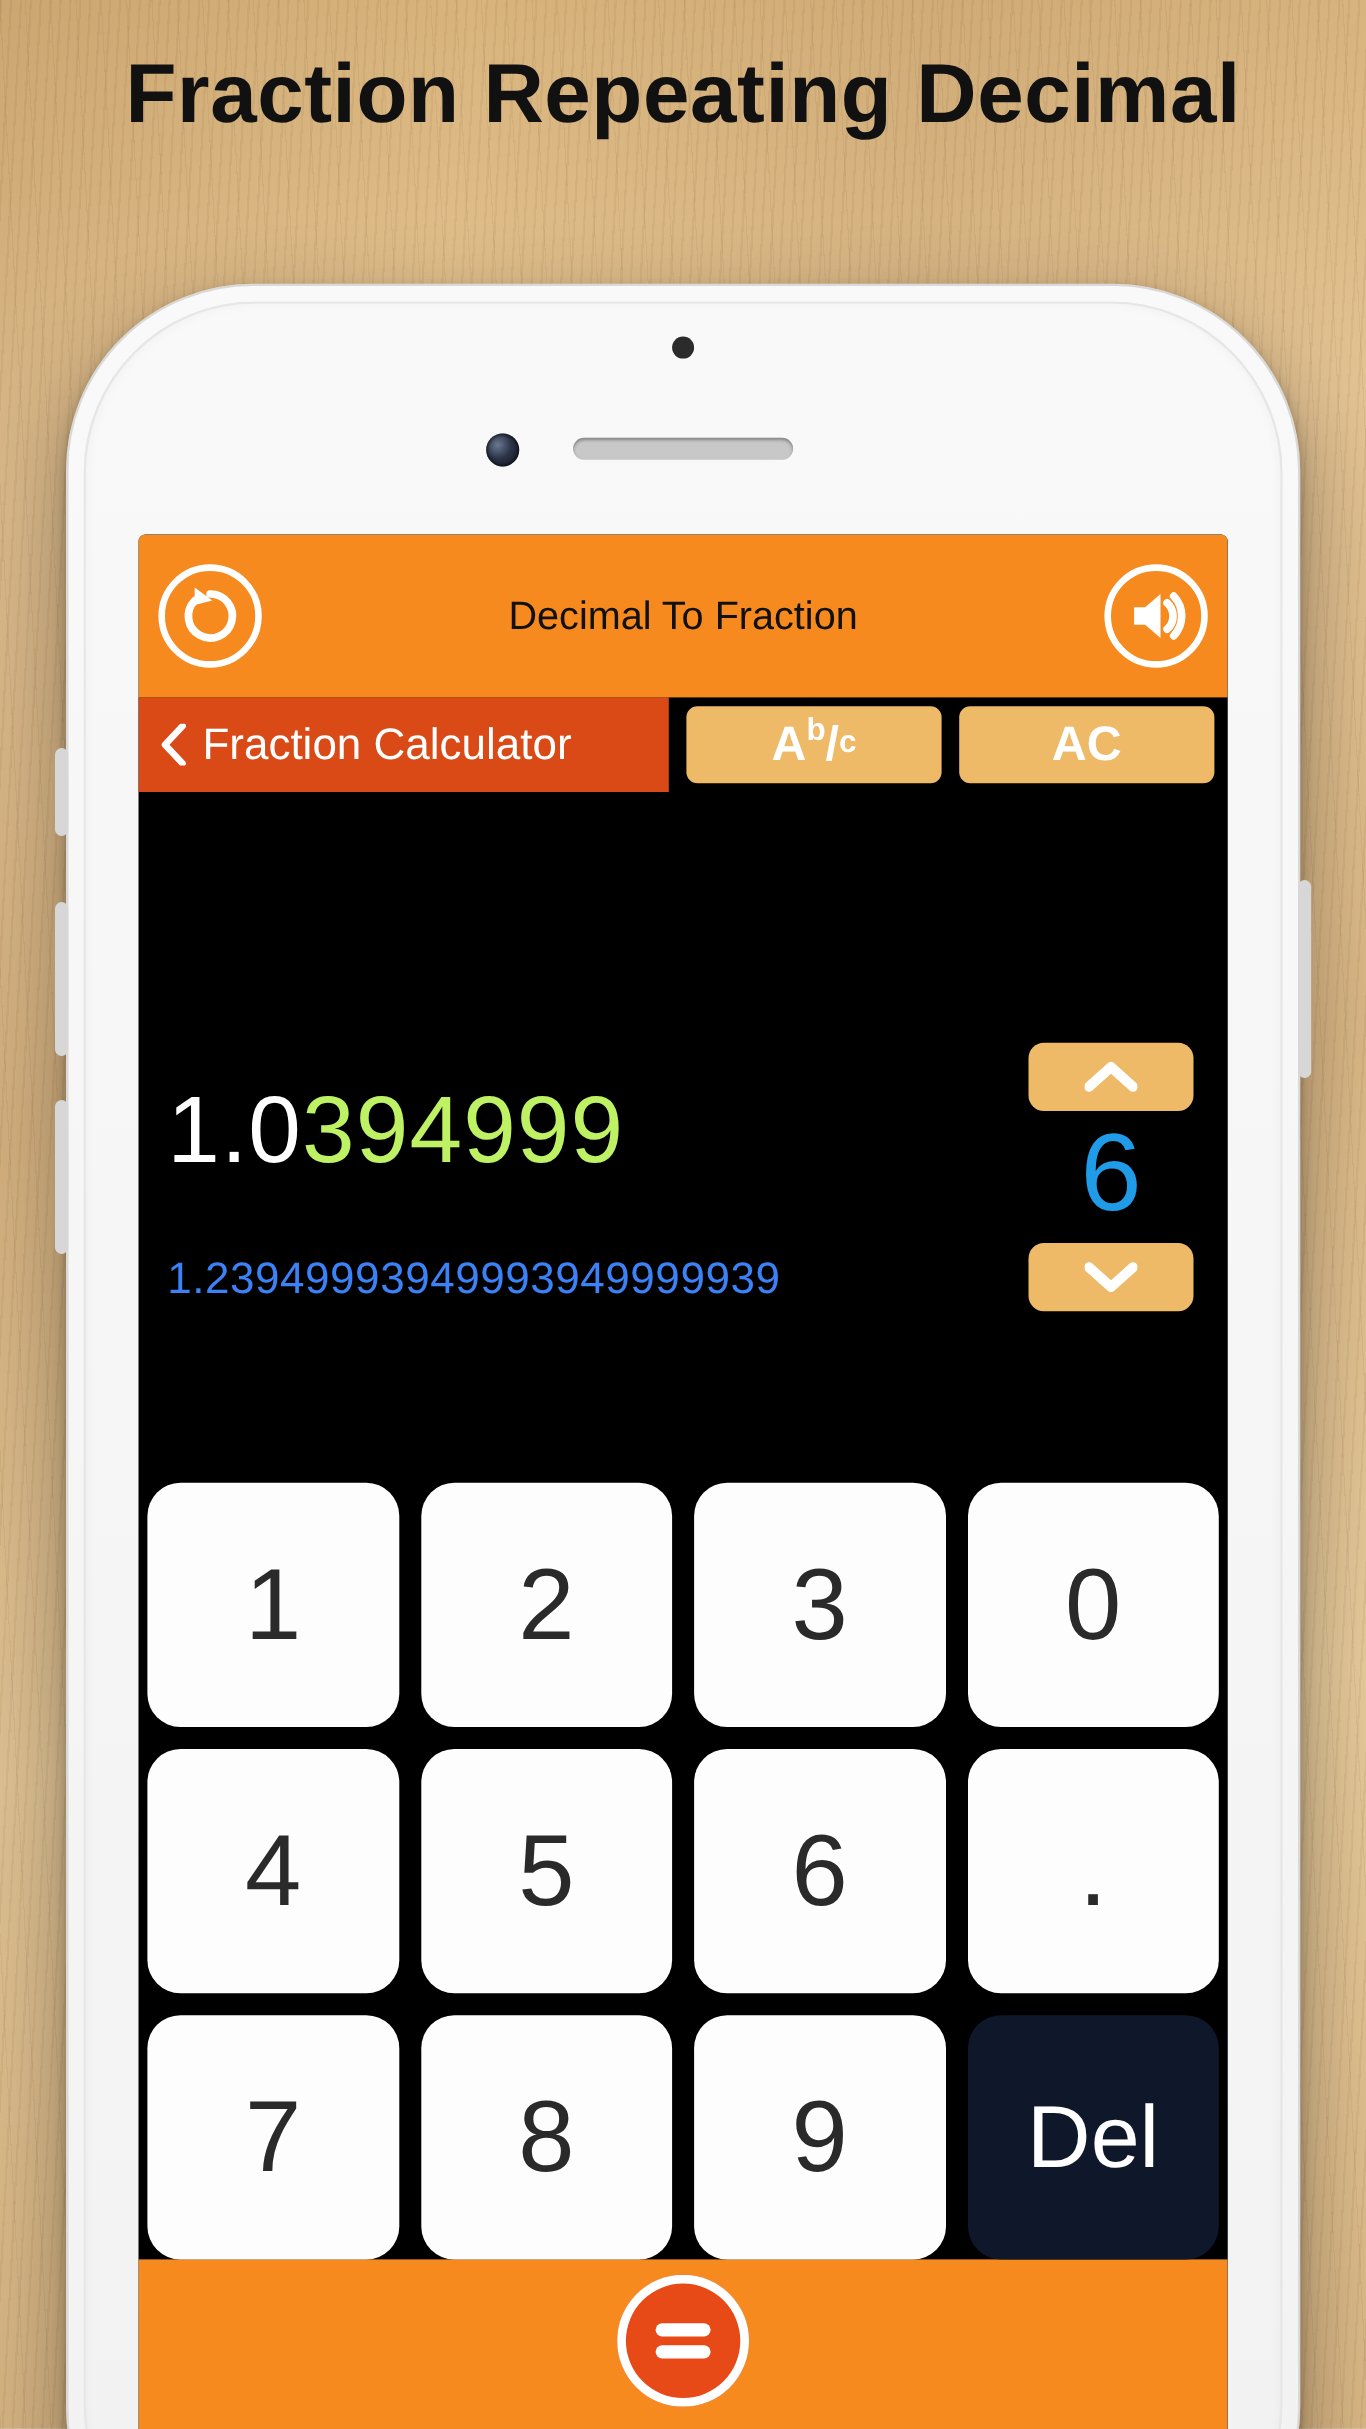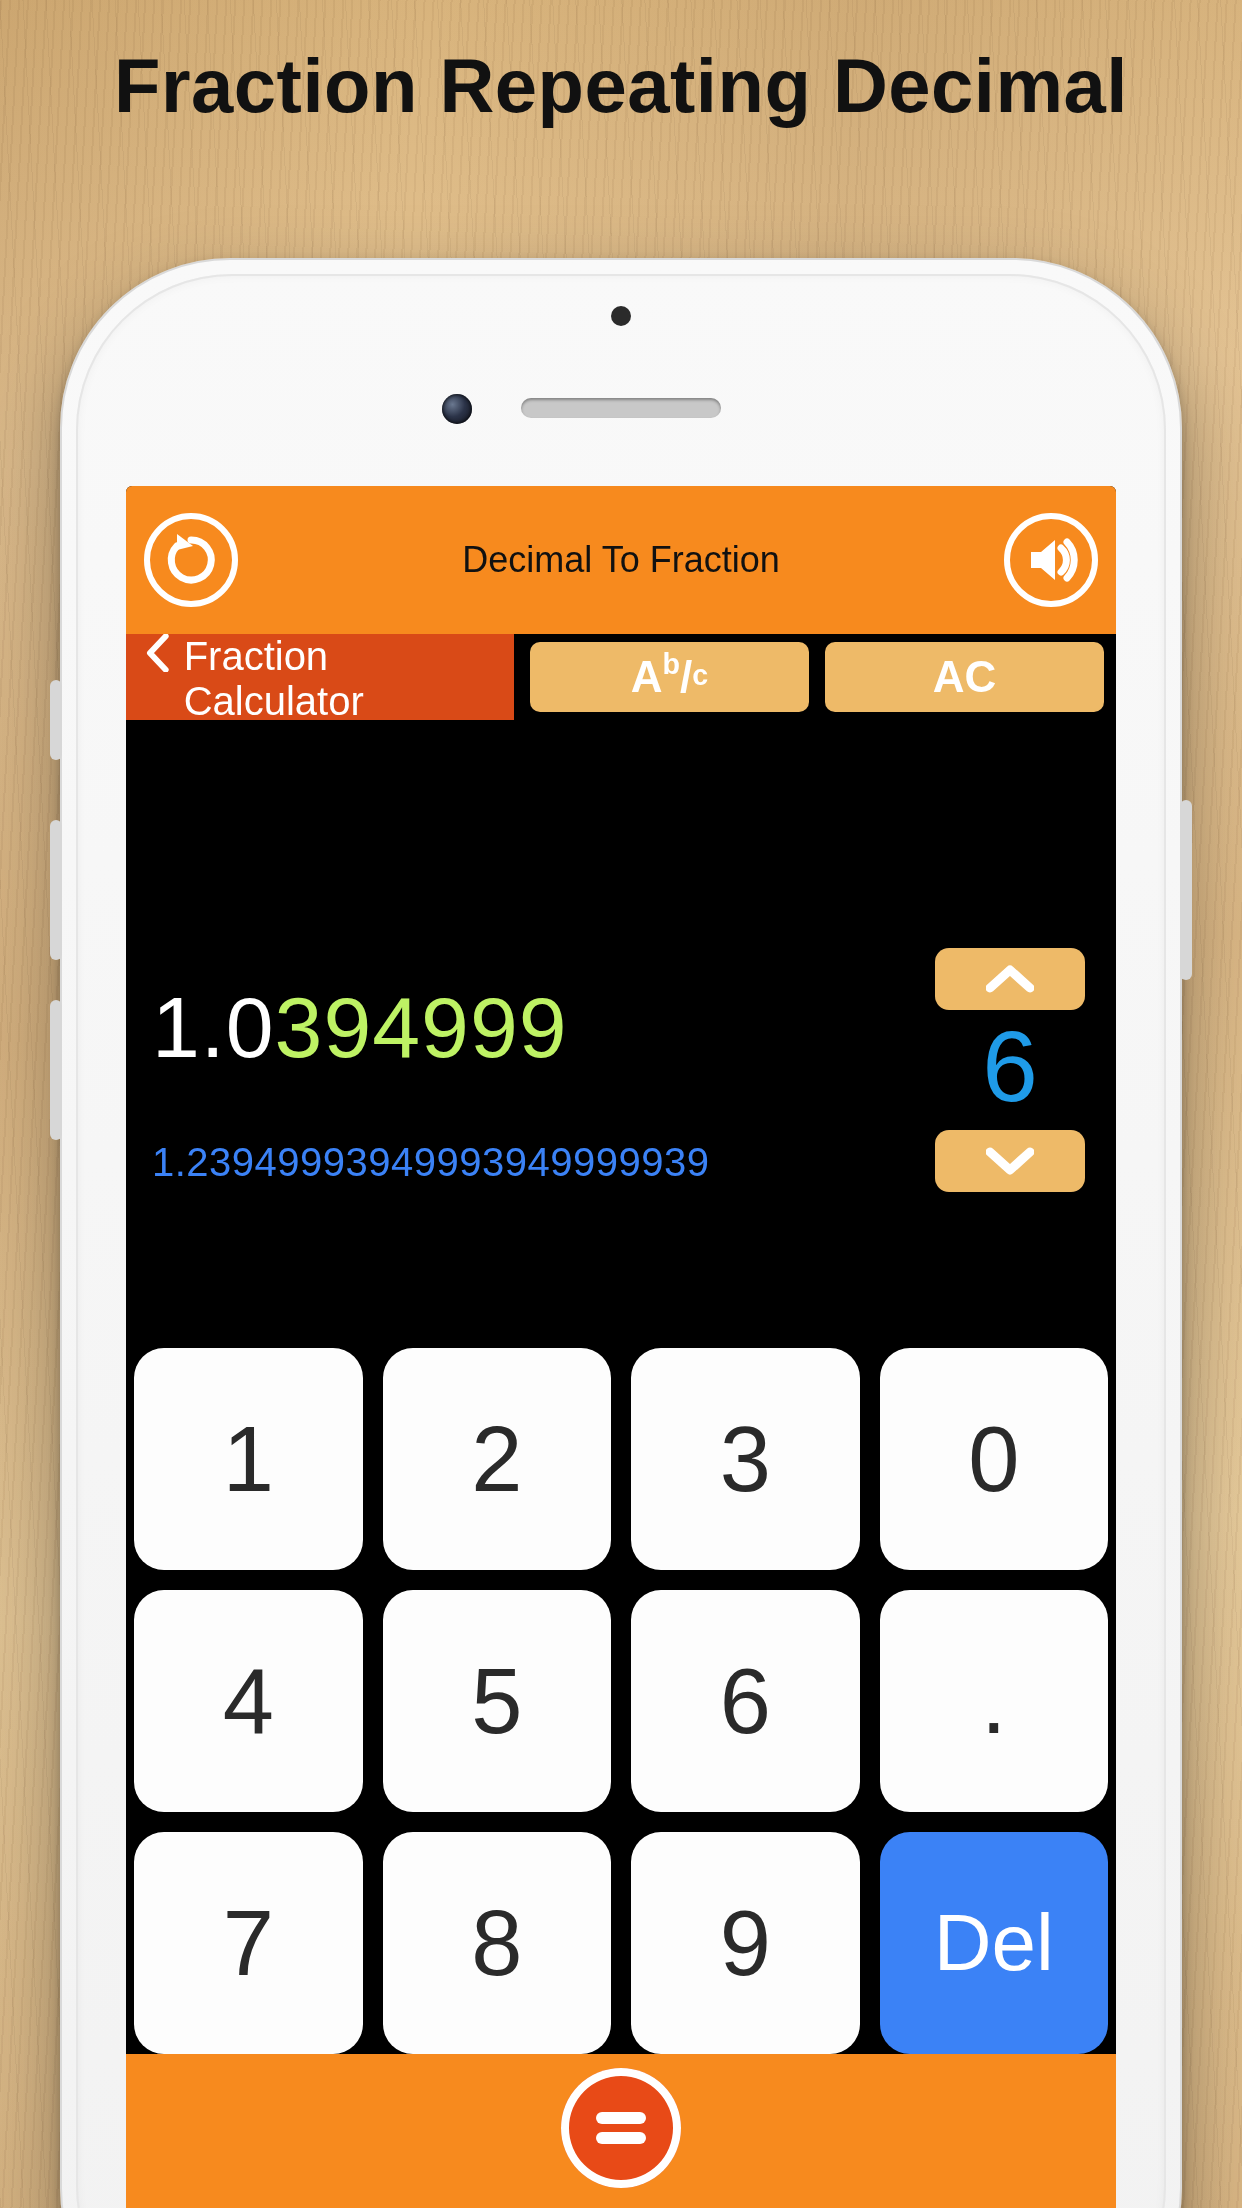--- a/index.html
+++ b/index.html
@@ -85,22 +85,22 @@
   }
   .round-btn.left { left:18px; }
   .round-btn.right { right:18px; }
 
   
   .row2 {
     height:86px; background:#000; display:flex; align-items:stretch; gap:16px;
     padding-right:12px;
   }
   .back-btn {
-    flex: 0 0 auto; width:388px; background:#d94a17; color:#fff;
-    display:flex; justify-content:flex-start;
+    flex: 0 0 auto; width:482px; background:#d94a17; color:#fff;
+    display:flex; align-items:center; justify-content:flex-start;
     padding-left:20px; font-size:40px; gap:14px; cursor:pointer;
   }
   .pill {
     flex:1; margin:8px 0; border-radius:10px; background:#eeba68;
     display:flex; align-items:center; justify-content:center;
     color:#fff; font-size:44px; font-weight:600; cursor:pointer;
   }
   .pill sup { font-size:0.65em; position:relative; top:-0.45em; }
   .pill sub { font-size:0.65em; position:relative; top:-0.05em; }
 
@@ -134,21 +134,21 @@
   .keypad {
     background:#000; padding:8px 8px 0 8px;
     display:grid; grid-template-columns: repeat(4,1fr);
     grid-auto-rows: 222px; gap:20px;
   }
   .key {
     background:#fdfdfd; color:#2a2a2a; border-radius:30px;
     display:flex; align-items:center; justify-content:center;
     font-size:92px; cursor:pointer; user-select:none;
   }
-  .key.del { background:#3b82f6; color:#fff; font-size:80px; }
+  .key.del { background:#0f172a; color:#fff; font-size:80px; }
 
   
   .bottombar {
     height:200px; background:#f78a1e; display:flex; align-items:flex-start; justify-content:center;
     padding-top:14px;
   }
   .equals {
     width:120px; height:120px; border-radius:50%; background:#e84a17;
     box-shadow: inset 0 0 0 8px #fff;
     display:flex; align-items:center; justify-content:center; cursor:pointer;

